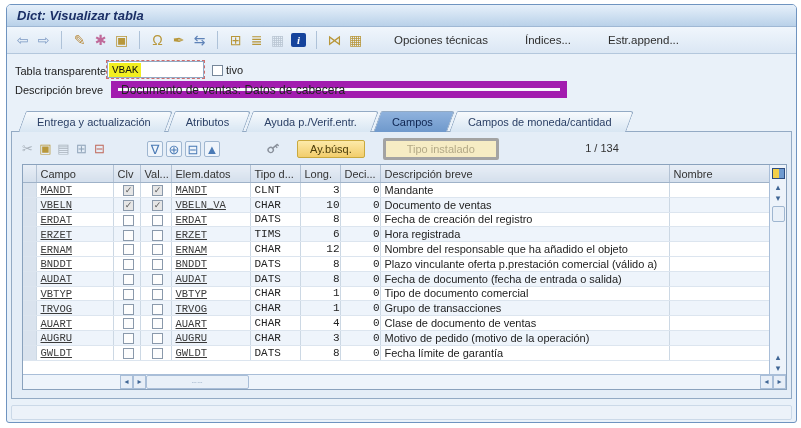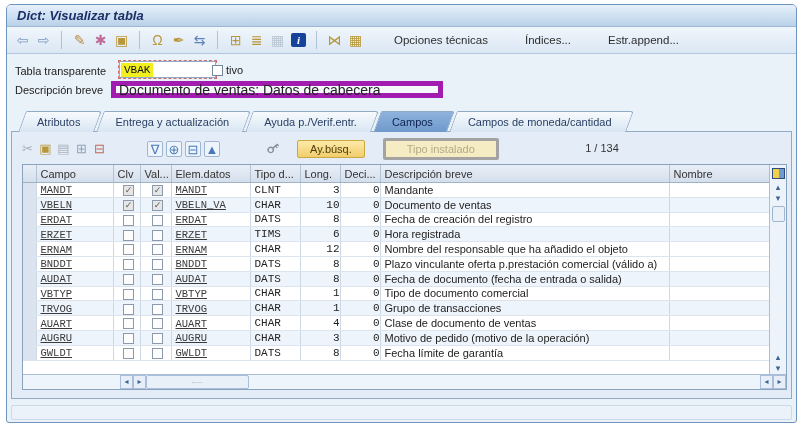--- a/index.html
+++ b/index.html
@@ -19,28 +19,28 @@
   .icons-row{display:flex;align-items:center;gap:6px;}
   .icon{font-size:14px;line-height:16px;display:inline-block;text-align:center;min-width:15px;cursor:default;}
   .vsep{width:1px;height:18px;background:#aec2d8;margin:0 4px;display:inline-block;}
   .hgap{width:34px;display:inline-block;}
   .info-box{width:14px;height:14px;background:#15439c;color:#fff;border-radius:2px;
             font-family:"Liberation Serif",serif;font-weight:bold;font-style:italic;font-size:11px;
             line-height:14px;text-align:center;}
   .txtbtn{font-size:11.5px;color:#2e2e2e;margin-left:31px;cursor:default;}
   
   .flabel{position:absolute;font-size:11px;color:#222;}
-  .inp1{position:absolute;left:112px;top:56px;width:97px;height:17px;background:#fff;
+  .inp1{position:absolute;left:100px;top:56px;width:97px;height:17px;background:#fff;
         border:1px solid #93aac4;outline:1px dashed #d06c6c;box-sizing:border-box;display:flex;align-items:center;}
   .inp1 .hl{background:#f2ef1f;font-family:"Liberation Mono",monospace;font-size:11px;color:#111;
             padding:1px 3px;margin-left:1px;}
   .matchcode{position:absolute;left:205px;top:60px;width:9px;height:9px;background:#fff;border:1px solid #76879a;}
   .activo{position:absolute;left:219px;top:59px;font-size:11px;color:#222;}
-  .inp2{position:absolute;left:104px;top:76px;width:332px;height:17px;background:#f6f9fc;
-        border:5px solid #a21caf;box-sizing:border-box;font-size:14px;color:#222;
+  .inp2{position:absolute;left:104px;top:76px;width:456px;height:17px;background:#f6f9fc;
+        border:7px solid #a21caf;box-sizing:border-box;font-size:12px;color:#222;
         display:flex;align-items:center;padding-left:3px;}
   
   .tabstrip{position:absolute;left:12px;top:106px;height:21px;display:flex;z-index:2;}
   .tab{position:relative;height:21px;line-height:20px;padding:0 14px 0 18px;margin-right:3px;cursor:default;}
   .tab::before{content:"";position:absolute;left:3px;right:-4px;top:0;bottom:0;
                transform:skewX(-20deg);background:linear-gradient(#f7fafd,#d8e6f3);
                border:1px solid #93aac4;border-bottom:none;border-radius:2px 3px 0 0;}
   .tab.active::before{background:linear-gradient(#8fb2dd,#6f99cc);}
   .tab span{position:relative;z-index:1;font-size:11px;color:#2b4066;}
   .tab.active span{color:#0d2450;}
@@ -140,22 +140,22 @@
   </span>
   <span class="matchcode"></span>
   <span class="activo">tivo</span>
 
   <span class="flabel" style="left:8px;top:79px;">Descripción breve</span>
   <span class="inp2">
     <span>Documento de ventas: Datos de cabecera</span>
   </span>
 
   <div class="tabstrip">
+      <div class="tab"><span>Entrega y actualización</span></div>
       <div class="tab"><span>Atributos</span></div>
-      <div class="tab"><span>Entrega y actualización</span></div>
       <div class="tab"><span>Ayuda p./Verif.entr.</span></div>
       <div class="tab active"><span>Campos</span></div>
       <div class="tab"><span>Campos de moneda/cantidad</span></div>
     </div>
 
   <div class="tabpanel">
     <div class="gridtoolbar">
       <span class="icons-row" style="gap:3px;">
           <span class="icon" style="color: rgb(169, 178, 188);">✂</span>
           <span class="icon" style="color: rgb(184, 151, 58);">▣</span>

